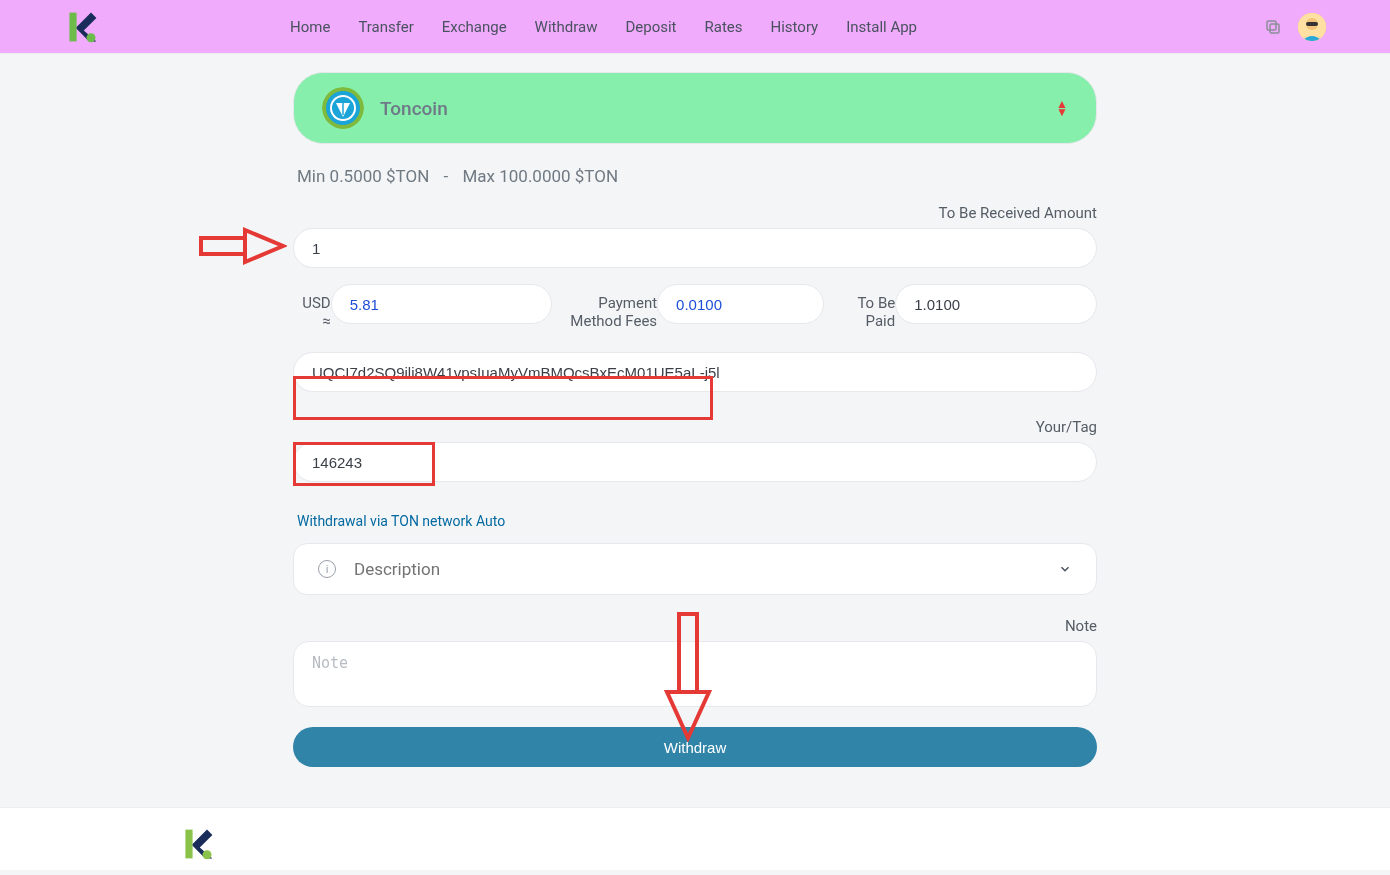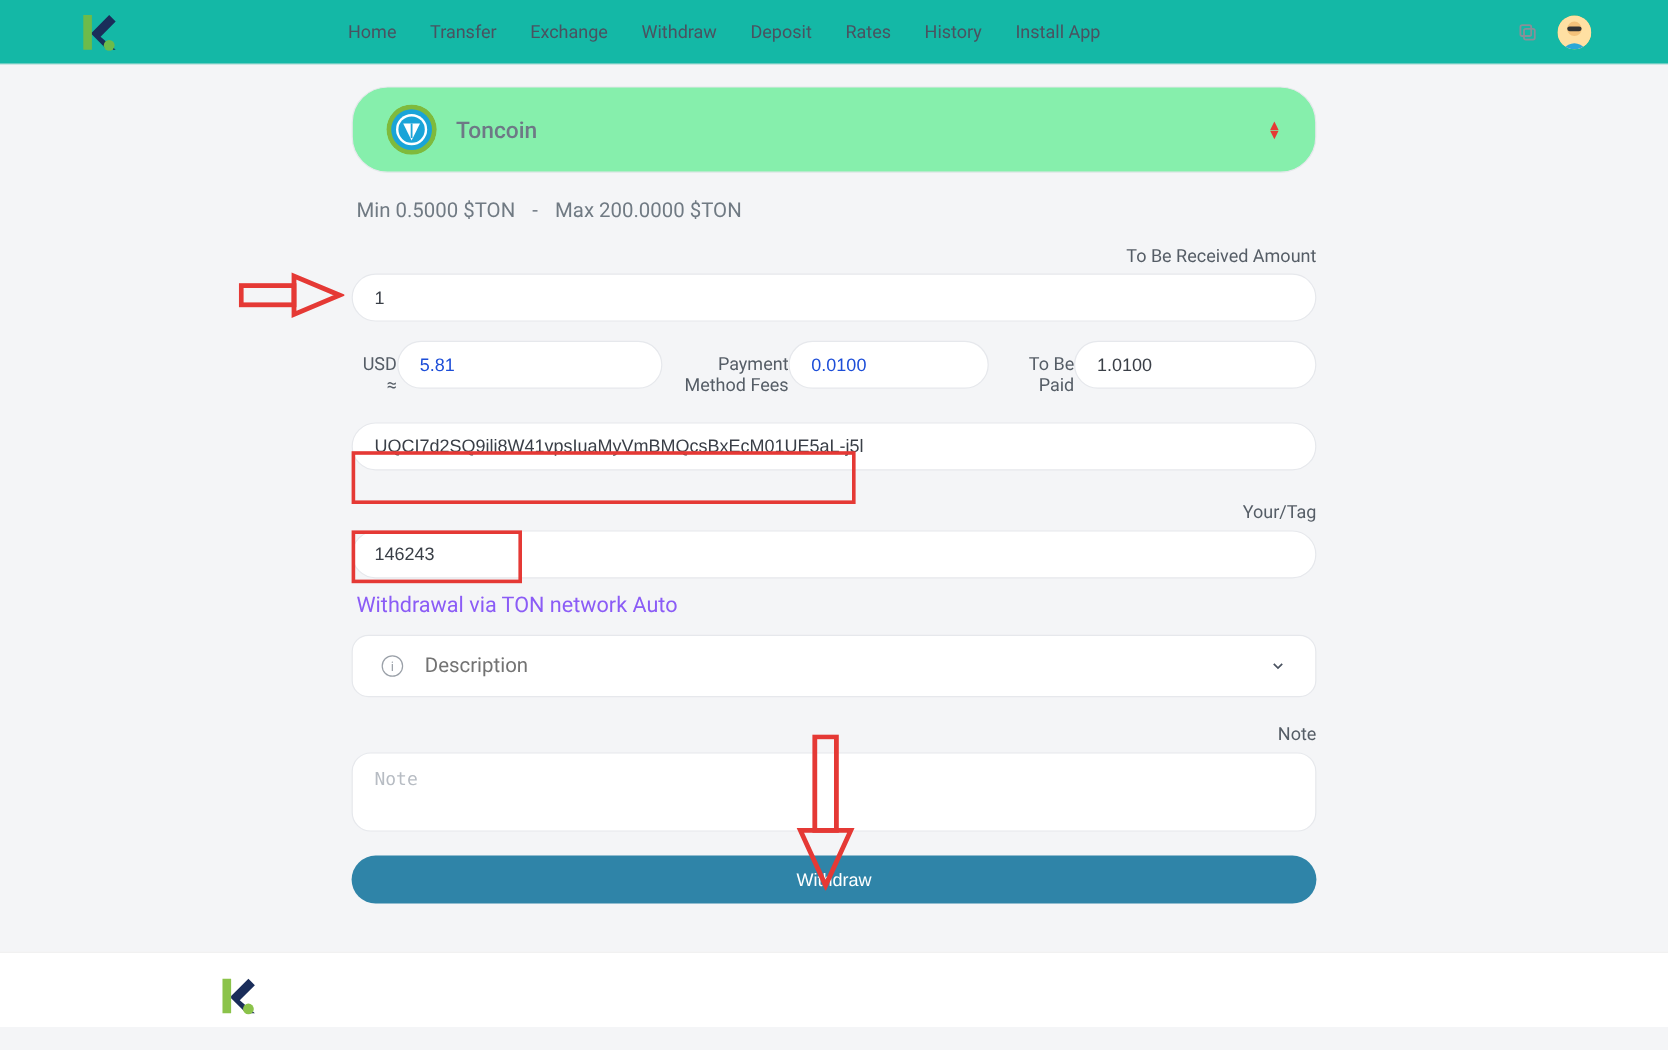--- a/index.html
+++ b/index.html
@@ -4,21 +4,21 @@
 <style>
   * { box-sizing: border-box; margin: 0; padding: 0; }
   body {
     font-family: -apple-system, BlinkMacSystemFont, "Segoe UI", Roboto, sans-serif;
     background: #f4f5f7;
     color: #333;
     width: 1390px;
   }
   
   .header {
-    background: #14b8a6;
+    background: #f0abfc;
     height: 54px;
     display: flex;
     align-items: center;
     padding: 0 64px;
     border-bottom: 1px solid #eee;
   }
   .logo { width: 36px; height: 36px; flex-shrink:0; }
   .nav { display: flex; gap: 28px; margin-left: 190px; }
   .nav a { color: #4a5260; font-size: 15px; text-decoration: none; cursor: pointer; }
   .header-right { margin-left: auto; display:flex; align-items:center; gap:16px; }
@@ -36,21 +36,21 @@
   .limits { color:#707a83; font-size:17px; margin:22px 0 18px 4px; }
   .limits .sep { margin:0 10px; }
   .label { color:#555d66; font-size:15px; margin:10px 0 6px 4px;text-align:right; }
   .input {
     width:100%; background:#fff; border:1px solid #e6e8ec; border-radius:22px;
     height:40px; padding:0 18px; font-size:15px; color:#3a3f47; outline:none;
   }
   .input.readonly { color:#1d4ed8; }
   .row3 { display:flex; gap:14px; margin-top:16px; }
   .col3 { flex:1; display:flex; flex-direction:row; }
-  .network-text { color:#8b5cf6; font-size:18px; margin:12px 0 14px 4px; }
+  .network-text { color:#0369a1; font-size:14px; margin:31px 0 14px 4px; }
   .desc-accordion {
     background:#fff; border:1px solid #e6e8ec; border-radius:14px; height:52px;
     display:flex; align-items:center; padding:0 24px; cursor:pointer;
   }
   .info-icon { width:18px;height:18px;border:1.5px solid #9aa0a8;border-radius:50%;display:flex;align-items:center;justify-content:center;font-size:11px;color:#9aa0a8;margin-right:18px;}
   .desc-label { color:#737373; font-size:17px; }
   .chevron-down { margin-left:auto; color:#4a5260; }
   .note-area {
     width:100%; background:#fff; border:1px solid #e6e8ec; border-radius:16px;
     height:66px; padding:12px 18px; font-size:15px; color:#9aa0a8; outline:none; resize:none;
@@ -124,21 +124,21 @@
     <span class="coin-name">Toncoin</span>
     <div class="sort-arrows">
       <span>▲</span>
         <span>▼</span>
     </div>
   </div>
 
   <div class="limits">
     <span>Min 0.5000 $TON</span>
     <span class="sep">-</span>
-    <span>Max 200.0000 $TON</span>
+    <span>Max 100.0000 $TON</span>
   </div>
 
   <div class="label">To Be Received Amount</div>
   <input class="input" value="1" style="">
 
   <div class="row3">
     <div class="col3">
       <div class="label">USD ≈</div>
       <input class="input readonly" readonly="" value="5.81" style="">
     </div>

